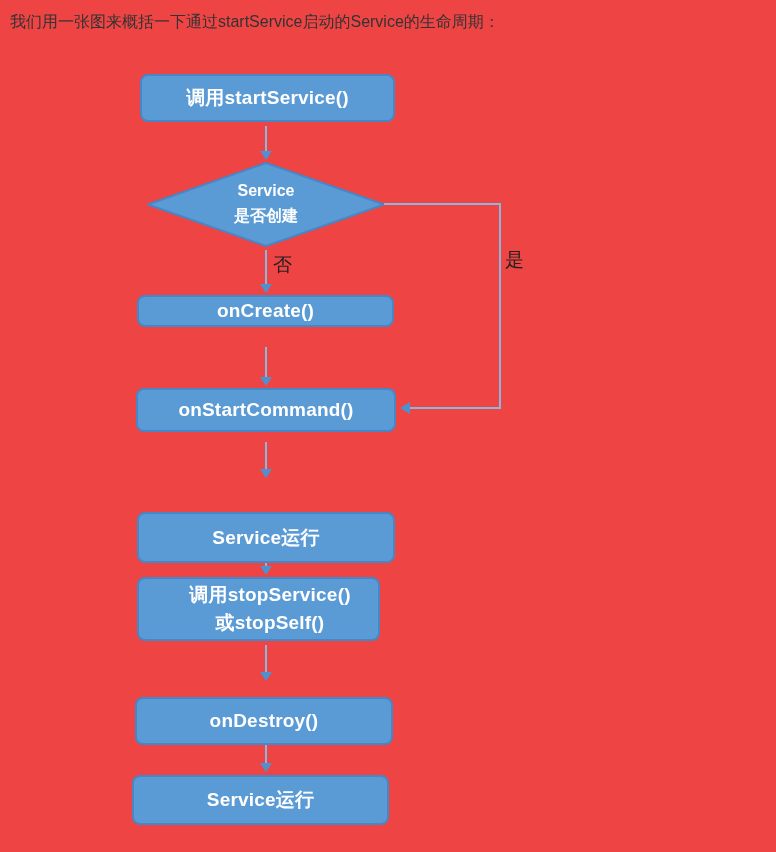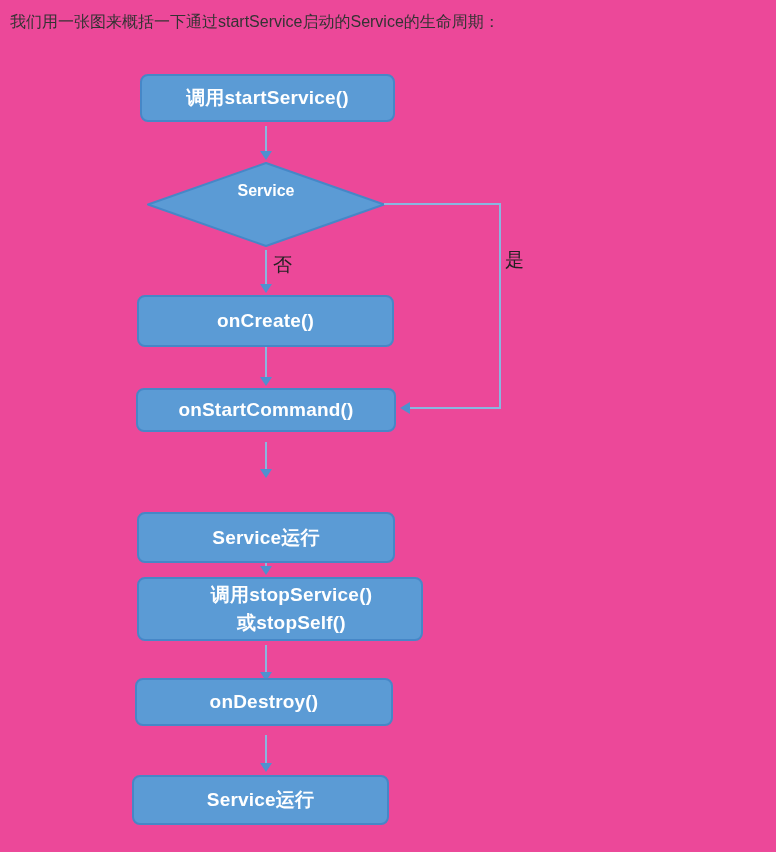--- a/index.html
+++ b/index.html
@@ -5,21 +5,21 @@
   html, body {
     margin: 0;
     padding: 0;
     background: #ffffff;
     font-family: "Liberation Sans", "DejaVu Sans", sans-serif;
   }
   .page {
     position: relative;
     width: 776px;
     height: 852px;
-    background: #ec4899;
+    background: #ef4444;
     overflow: hidden;
   }
   .intro {
     position: absolute;
     left: 10px;
     top: 10px;
     width: 756px;
     font-size: 16px;
     line-height: 24px;
     color: var(--intro-text, #333333);
@@ -55,25 +55,25 @@
     display: flex;
     flex-direction: column;
     align-items: center;
     justify-content: center;
     font-size: 19px;
     font-weight: 600;
     letter-spacing: 0.2px;
     text-align: right;
   }
   #node-start            { left: 140px; top: 74px;  width: 255px; height: 48px; }
-  #node-oncreate         { left: 137px; top: 295px; width: 257px; height: 52px; }
+  #node-oncreate         { left: 137px; top: 295px; width: 257px; height: 32px; }
   #node-onstartcommand   { left: 136px; top: 388px; width: 260px; height: 44px; }
   #node-servicerunning   { left: 137px; top: 480px; width: 258px; height: 51px; margin-top: 32px; }
-  #node-stopservice      { left: 137px; top: 577px; width: 286px; height: 64px; line-height: 28px; padding-left: 23px; }
-  #node-ondestroy        { left: 135px; top: 678px; width: 258px; height: 48px; }
+  #node-stopservice      { left: 137px; top: 577px; width: 243px; height: 64px; line-height: 28px; padding-left: 23px; }
+  #node-ondestroy        { left: 135px; top: 697px; width: 258px; height: 48px; }
   #node-servicedestroyed { left: 132px; top: 775px; width: 257px; height: 50px; }
   .diamond-text {
     position: absolute;
     left: 161px;
     top: 178px;
     width: 210px;
     text-align: center;
     color: var(--node-text, #ffffff);
     font-size: 16px;
     font-weight: 600;
@@ -133,20 +133,21 @@
       <polygon class="arrowhead" points="410,402 410,414 400,408"></polygon>
     </g>
   </svg>
 
   <div class="node" id="node-start">
     <span>调用startService()</span>
   </div>
 
   <div class="diamond-text">
     <span>Service</span>
+    <span>是否创建</span>
   </div>
 
   <div class="edge-label" id="label-no">否</div>
 
   <div class="edge-label" id="label-yes">是</div>
 
   <div class="node" id="node-oncreate">
     <span>onCreate()</span>
   </div>
 

